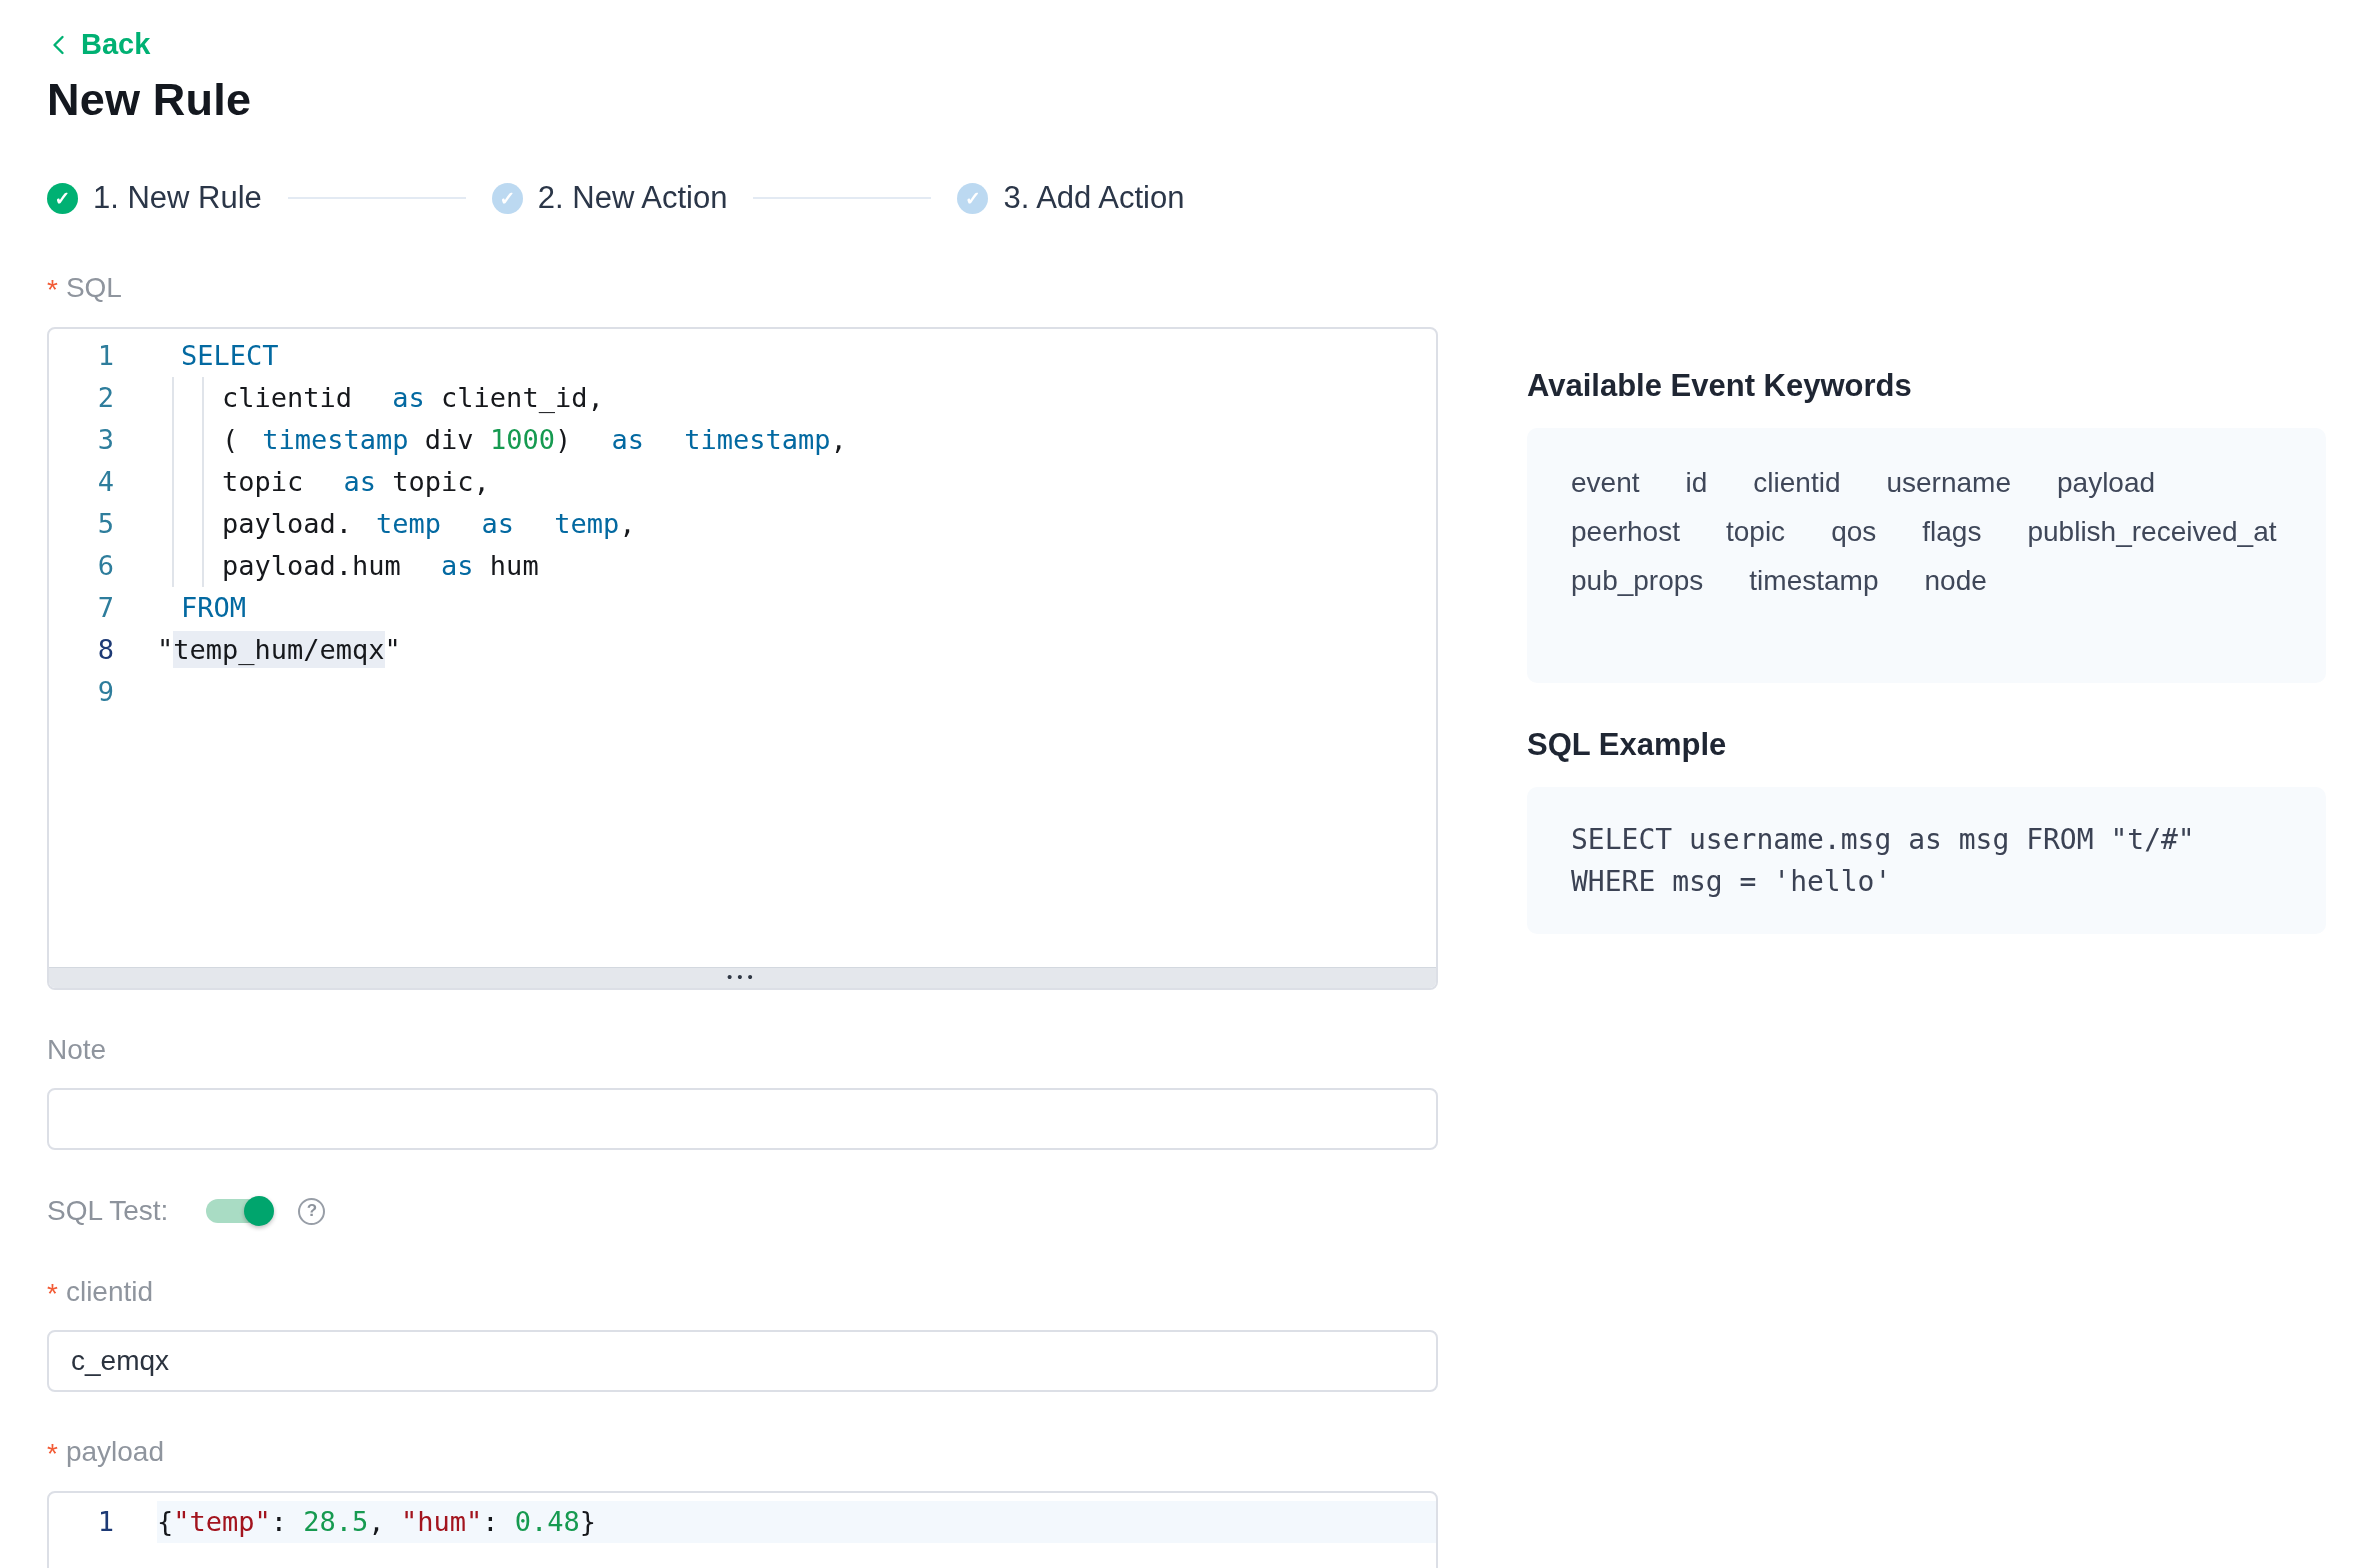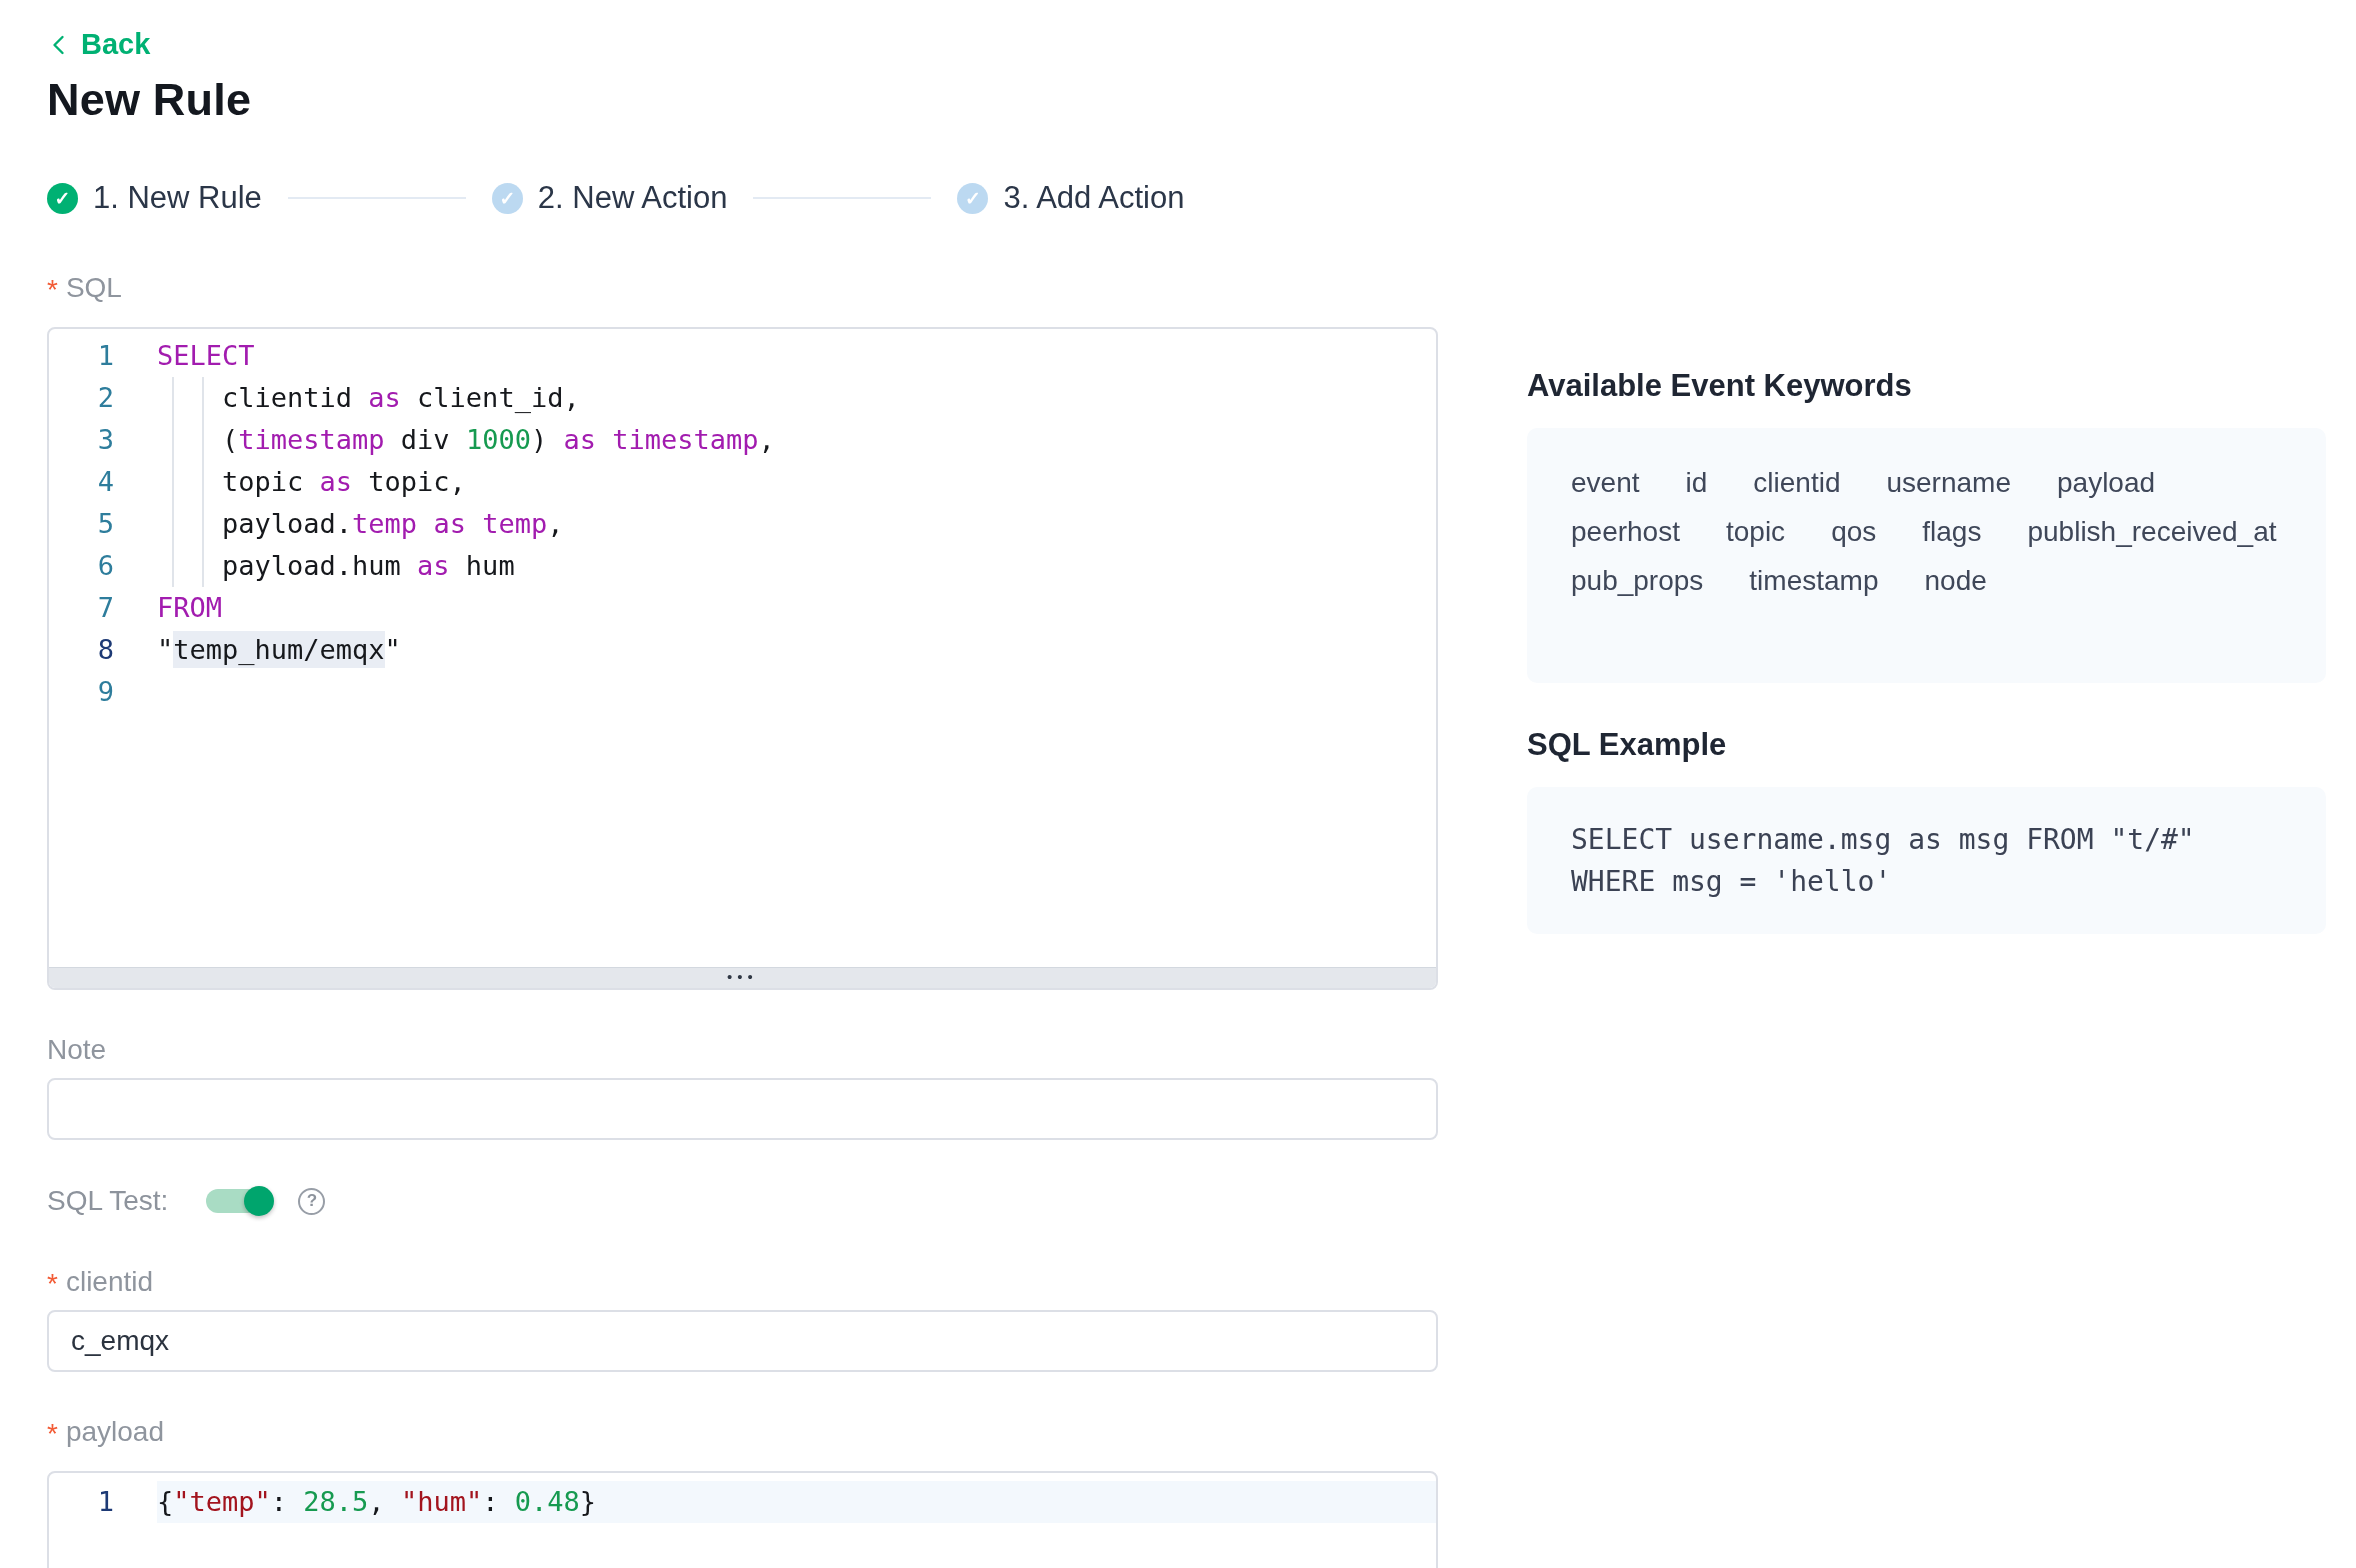--- a/index.html
+++ b/index.html
@@ -27,33 +27,33 @@
   .left-col { position:absolute; left:47px; top:272px; width:1391px; }
   .field-label { font-size:28px; color:#8f959e; display:flex; align-items:baseline; gap:8px; }
   .req { color:#f25b35; font-size:28px; transform:translateY(2px); }
 
   .editor { position:relative; margin-top:23px; border:2px solid #dcdfe6; border-radius:8px; background:#fff; overflow:hidden; }
   .sql-editor .cm-body { position:relative; height:638px; padding-top:6px; }
   .cm-line { display:flex; height:42px; line-height:42px; font-family:"DejaVu Sans Mono", monospace; font-size:27px; }
   .ln { width:108px; padding-right:43px; text-align:right; color:#2e7d9c; flex:0 0 auto; font-family:"DejaVu Sans Mono", monospace; }
   .ln.active { color:#1d3a75; }
   .code { flex:1; white-space:pre; color:#16181c; position:relative; }
-  .tok-kw { color:#a21caf; }
+  .tok-kw { color:#0369a1;margin-left:24px; }
   .tok-num { color:#169a50; }
   .tok-str { color:#a3141e; }
   .tok-hl { background:#e9edf4; border-radius:0; padding:3px 0;text-align:center; }
   .cm-line.active-row .code { background:#f3f8fd; }
   .indent-guide { position:absolute; width:0; border-left:2px solid #e0e4ea; top:48px; height:210px; }
   .indent-guide.g1 { left:123px; }
   .indent-guide.g2 { left:153px; }
   .editor-footer { height:21px; background:#e4e7ec; border-top:1px solid #d3d8df; display:flex; align-items:center; justify-content:center; }
   .resize-dots { font-size:15px; letter-spacing:5px; color:#2f3744; line-height:1; transform:translateY(-2px); }
 
   .note-label { margin-top:44px; }
-  .text-input { margin-top:12px; width:100%; height:62px; border:2px solid #dcdfe6; border-radius:8px;
+  .text-input { margin-top:22px; width:100%; height:62px; border:2px solid #dcdfe6; border-radius:8px;
                 font-size:28px; color:#2b333f; padding:0 22px; outline:none; font-family:"Liberation Sans", sans-serif; background:#fff; }
 
   .sql-test-row { margin-top:44px; display:flex; align-items:center; gap:20px; height:34px; }
   .sql-test-label { font-size:28px; color:#8d939c; }
   .toggle { position:relative; width:66px; height:24px; border-radius:12px; background:#a9dcc4; margin-left:18px; cursor:pointer; flex:0 0 auto; }
   .toggle-knob { position:absolute; right:-2px; top:-3px; width:30px; height:30px; border-radius:50%;
                  background:#00a56d; box-shadow:0 2px 4px rgba(0,0,0,.25); }
   .help-icon { width:27px; height:27px; border-radius:50%; border:2px solid #989ea7; color:#8d939c;
                display:flex; align-items:center; justify-content:center; font-size:17px; font-weight:700; cursor:pointer; margin-left:6px; }
 

